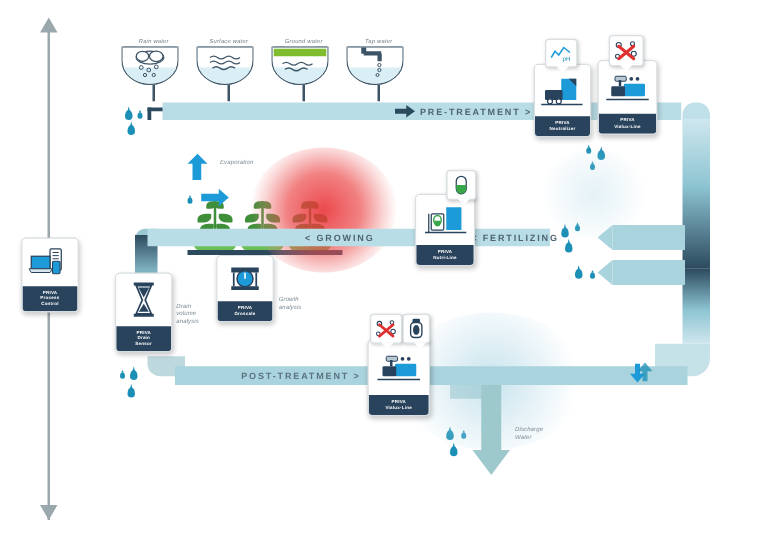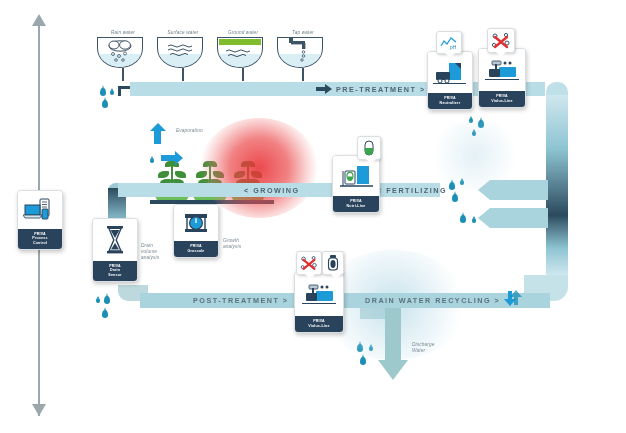--- a/index.html
+++ b/index.html
@@ -448,21 +448,20 @@
     </div>
     <div class="cap">PRIVA
 Groscale</div>
   </div>
   <div class="anno" style="left:223px;top:238px;white-space:pre-line;">Growth
 analysis</div>
 
   <div class="abs" style="left:118px;top:285px;width:30px;height:16px;background:#bdd9de;border-radius:0 0 0 10px;"></div>
   <div class="band abs dark" style="left:140px;top:293px;width:410px;height:15px;"></div>
   <div class="abs band-label light" style="left:193px;top:296px;z-index:13;">POST-TREATMENT &gt;</div>
-  <div class="abs band-label light" style="left:365px;top:296px;z-index:13;">DRAIN WATER RECYCLING &gt;</div>
 
   <div class="drop abs" style="left:104px;top:296px;"></div>
   <div class="drop sm abs" style="left:96px;top:298px;"></div>
   <div class="drop abs" style="left:102px;top:310px;"></div>
 
   <div class="bubble" style="left:296px;top:251px;width:24px;height:22px;">
     <svg width="20" height="18" viewBox="0 0 22 19">
       <circle cx="5" cy="5" r="2" fill="none" stroke="#29435c" stroke-width=".9"></circle>
       <circle cx="16" cy="4" r="1.6" fill="none" stroke="#29435c" stroke-width=".9"></circle>
       <circle cx="17" cy="12" r="2" fill="none" stroke="#29435c" stroke-width=".9"></circle>

